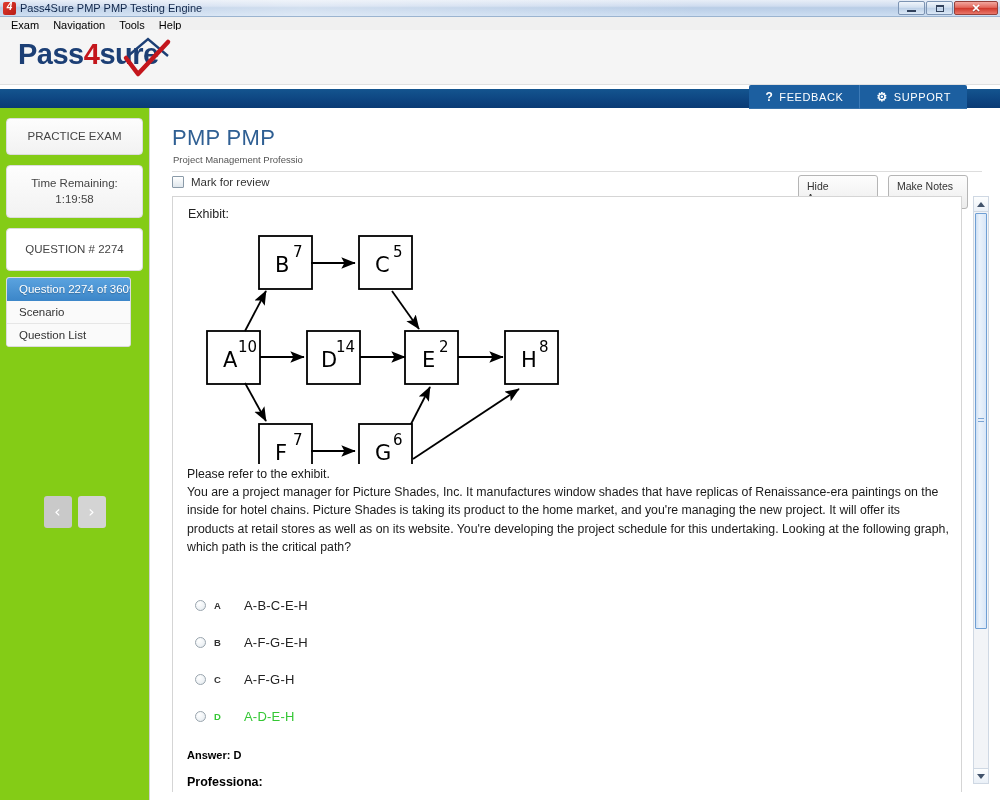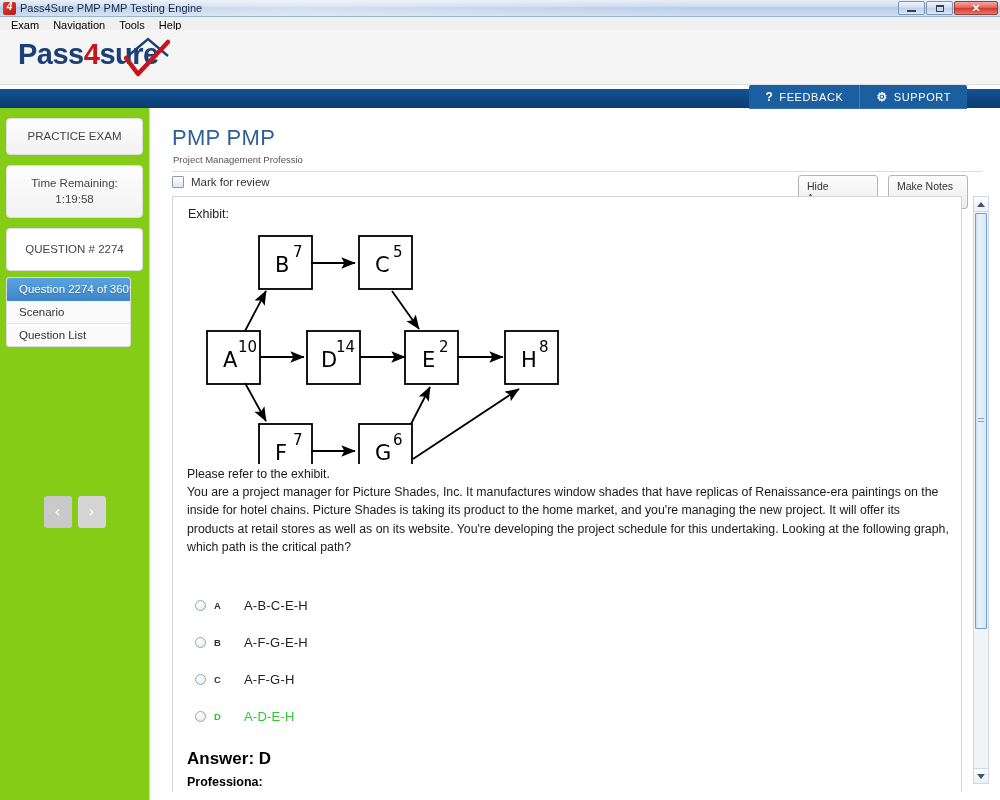--- a/index.html
+++ b/index.html
@@ -312,21 +312,21 @@
     box-sizing: border-box; flex: 0 0 auto;
   }
   .optletter {
     font-size: 9.5px; color: #333; font-weight: bold;
     width: 12px; text-align: left;
   }
   .opttext { font-size: 13px; color: #222; margin-left: 10px; letter-spacing: .2px; }
   .opt.correct .optletter, .opt.correct .opttext { color: #34c734; }
   .answer {
     position: absolute; left: 14px; top: 552px;
-    font-size: 17px; font-weight: bold; color: #000;
+    font-size: 11px; font-weight: bold; color: #000;
   }
   .explanation {
     position: absolute; left: 14px; top: 578px;
     font-size: 12.5px; font-weight: bold; color: #000;
   }
 
   
   .vscroll {
     position: absolute; right: 11px; top: 88px;
     width: 16px; height: 588px;

